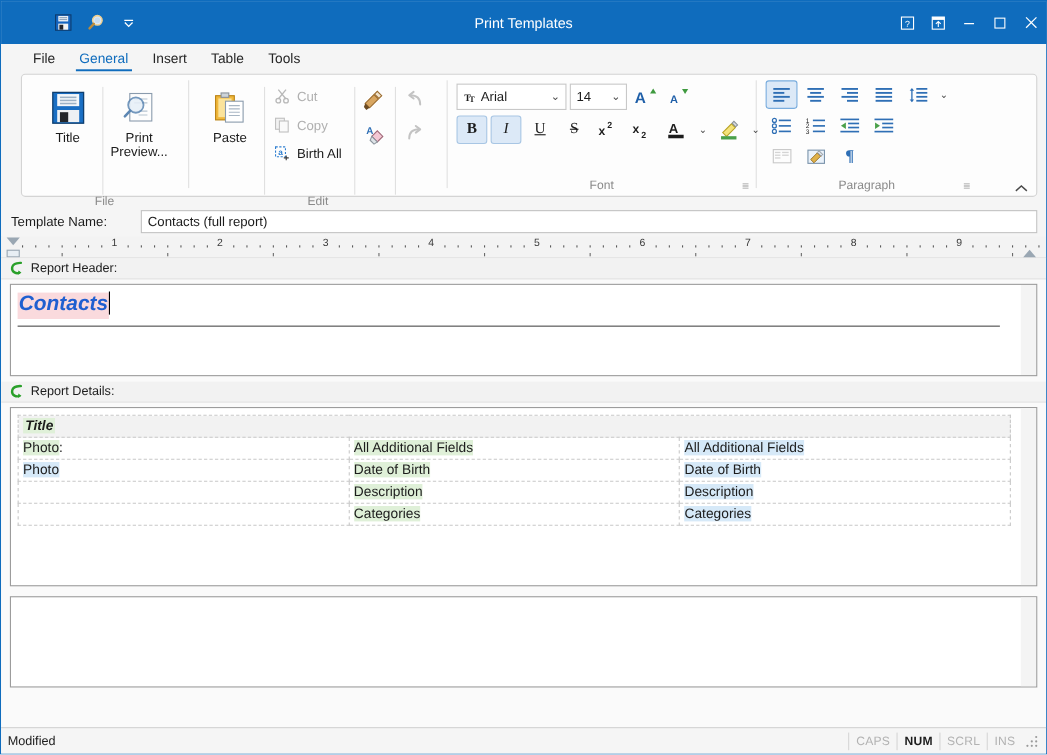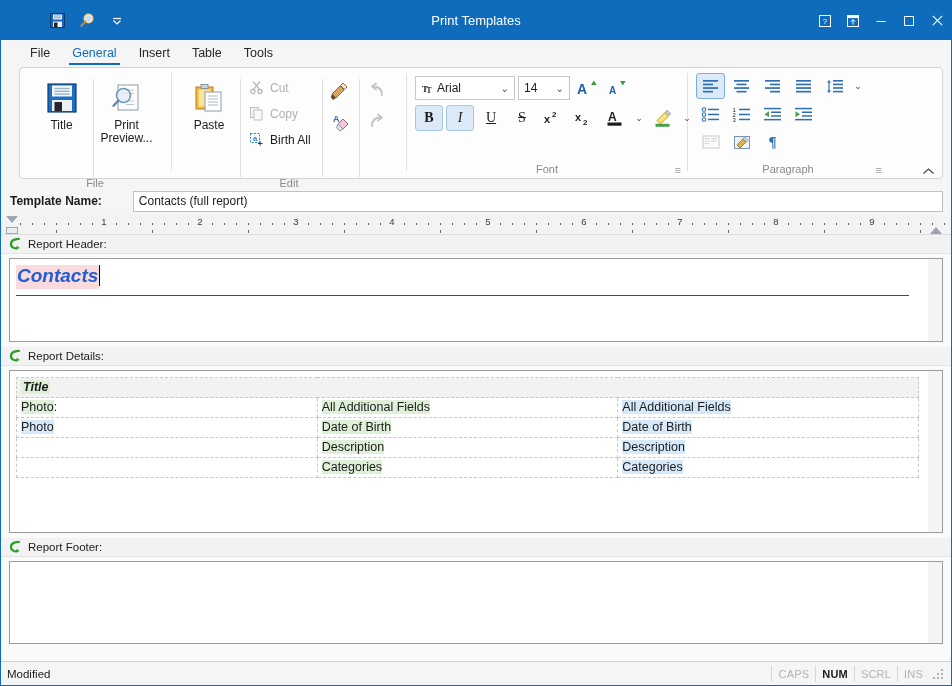--- a/index.html
+++ b/index.html
@@ -138,21 +138,21 @@
     position:absolute; right:12px; bottom:6px; width:22px; height:20px;
     display:flex; align-items:center; justify-content:center; cursor:pointer;
     color:#555; z-index:3;
   }
 
   
   .tplbar {
     height:28px; background:#f5f5f5; display:flex; align-items:center;
     padding:0 8px 0 9px; gap:8px; flex:none;
   }
-  .tpl-label { font-size:12px; color:#1c1c1c; white-space:nowrap;font-weight:bold; }
+  .tpl-label { font-size:12px; color:#1c1c1c; white-space:nowrap; }
   .tpl-input {
     flex:1; height:21px; border:1px solid #c2c2c2; background:#fff;
     font-family:"Liberation Sans", sans-serif; font-size:12px; color:#1c1c1c;
     padding:0 5px; outline:none; margin-left:23px;
   }
 
   
   .ruler {
     height:20px; background:#f3f3f3; border-bottom:1px solid #dcdcdc;
     position:relative; overflow:hidden; flex:none;
@@ -827,27 +827,20 @@
             <td class="col-a"></td>
             <td class="col-b"><span class="fld green">Categories</span></td>
             <td class="col-c"><span class="fld blue">Categories</span></td>
           </tr>
         </tbody>
           </table>
       </div>
     </div>
 
     <div class="section">
-      <div class="sec-head">
-        <svg width="14" height="14" viewBox="0 0 14 14">
-          <path d="M11 2 C11 2 3.5 1.5 3 6.5 C2.6 10.5 7 12 9.5 11" fill="none" stroke="#2aa02a" stroke-width="2.2" stroke-linecap="round"></path>
-          <path d="M11.5 10.8 L8.5 12.8 L8.6 8.8 Z" fill="#2aa02a"></path>
-        </svg>
-        <span class="sec-title">Report Footer:</span>
-      </div>
       <div class="sec-body ftr-body">
         <div class="sec-gutter"></div>
       </div>
     </div>
 
   </div>
 
   <div class="statusbar">
     <span class="status-left">Modified</span>
     <div class="status-right">

